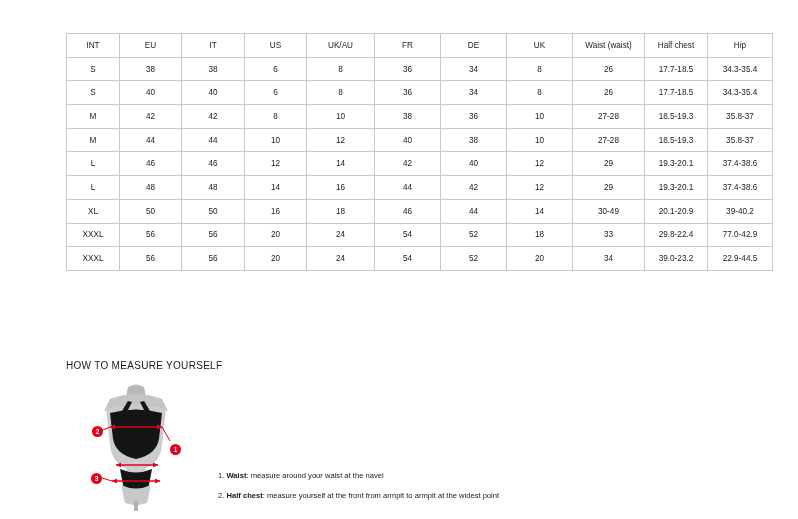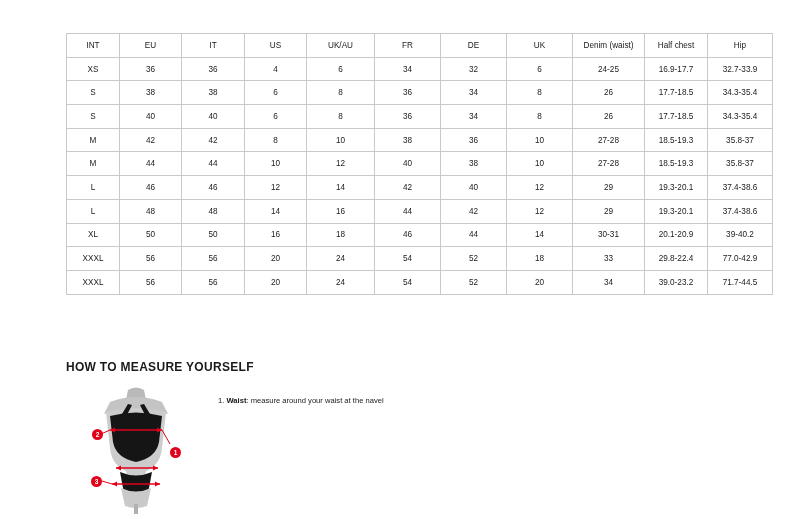--- a/index.html
+++ b/index.html
@@ -67,29 +67,29 @@
     padding-left: 6px;
   }
   
   .measure-section {
     position: absolute;
     left: 66px;
     top: 348px;
     width: 700px;
   }
   .measure-title {
-    font-size: 12px;
-    font-weight: bold;
+    font-size: 10px;
+    font-weight: normal;
     letter-spacing: 0.3px;
     color: #1a1a1a;
     margin-bottom: 10px;
   }
   .measure-body {
     display: flex;
-    align-items: flex-start;
+    align-items: flex-end;
   }
   .figure-area {
     position: relative;
     width: 140px;
     height: 130px;
     flex: 0 0 140px;
   }
   .steps {
     margin-left: 12px;
     padding-top: 12px;
@@ -152,39 +152,26 @@
       <thead>
         <tr>
           <th>INT</th>
           <th>EU</th>
           <th>IT</th>
           <th>US</th>
           <th>UK/AU</th>
           <th>FR</th>
           <th>DE</th>
           <th>UK</th>
-          <th class="left-cell">Denim (waist)</th>
+          <th class="left-cell">Waist (waist)</th>
           <th class="left-cell">Half chest</th>
           <th class="left-cell">Hip</th>
         </tr>
       </thead>
       <tbody>
-        <tr>
-          <td>XS</td>
-          <td>36</td>
-          <td>36</td>
-          <td>4</td>
-          <td>6</td>
-          <td>34</td>
-          <td>32</td>
-          <td>6</td>
-          <td class="left-cell">24-25</td>
-          <td class="left-cell">16.9-17.7</td>
-          <td class="left-cell">32.7-33.9</td>
-        </tr>
         <tr>
           <td>S</td>
           <td>38</td>
           <td>38</td>
           <td>6</td>
           <td>8</td>
           <td>36</td>
           <td>34</td>
           <td>8</td>
           <td class="left-cell">26</td>
@@ -258,21 +245,21 @@
         </tr>
         <tr>
           <td>XL</td>
           <td>50</td>
           <td>50</td>
           <td>16</td>
           <td>18</td>
           <td>46</td>
           <td>44</td>
           <td>14</td>
-          <td class="left-cell">30-31</td>
+          <td class="left-cell">30-49</td>
           <td class="left-cell">20.1-20.9</td>
           <td class="left-cell">39-40.2</td>
         </tr>
         <tr>
           <td>XXXL</td>
           <td>56</td>
           <td>56</td>
           <td>20</td>
           <td>24</td>
           <td>54</td>
@@ -286,21 +273,21 @@
           <td>XXXL</td>
           <td>56</td>
           <td>56</td>
           <td>20</td>
           <td>24</td>
           <td>54</td>
           <td>52</td>
           <td>20</td>
           <td class="left-cell">34</td>
           <td class="left-cell">39.0-23.2</td>
-          <td class="left-cell">71.7-44.5</td>
+          <td class="left-cell">22.9-44.5</td>
         </tr>
       </tbody>
     </table>
   </div>
 
   <div class="measure-section">
     <div class="measure-title">HOW TO MEASURE YOURSELF</div>
     <div class="measure-body">
 
       <div class="figure-area">
@@ -343,18 +330,22 @@
         <div class="badge badge-1">1</div>
         <div class="badge badge-2">2</div>
         <div class="badge badge-3">3</div>
       </div>
 
       <div class="steps">
         <div class="step">
           <span class="num">1.</span>
           <b>Waist</b><span>: measure around your waist at the navel</span>
         </div>
+        <div class="step">
+          <span class="num">2.</span>
+          <b>Half chest</b><span>: measure yourself at the front from armpit to armpit at the widest point</span>
+        </div>
       </div>
 
     </div>
   </div>
 
 </div>
 
 </body></html>

